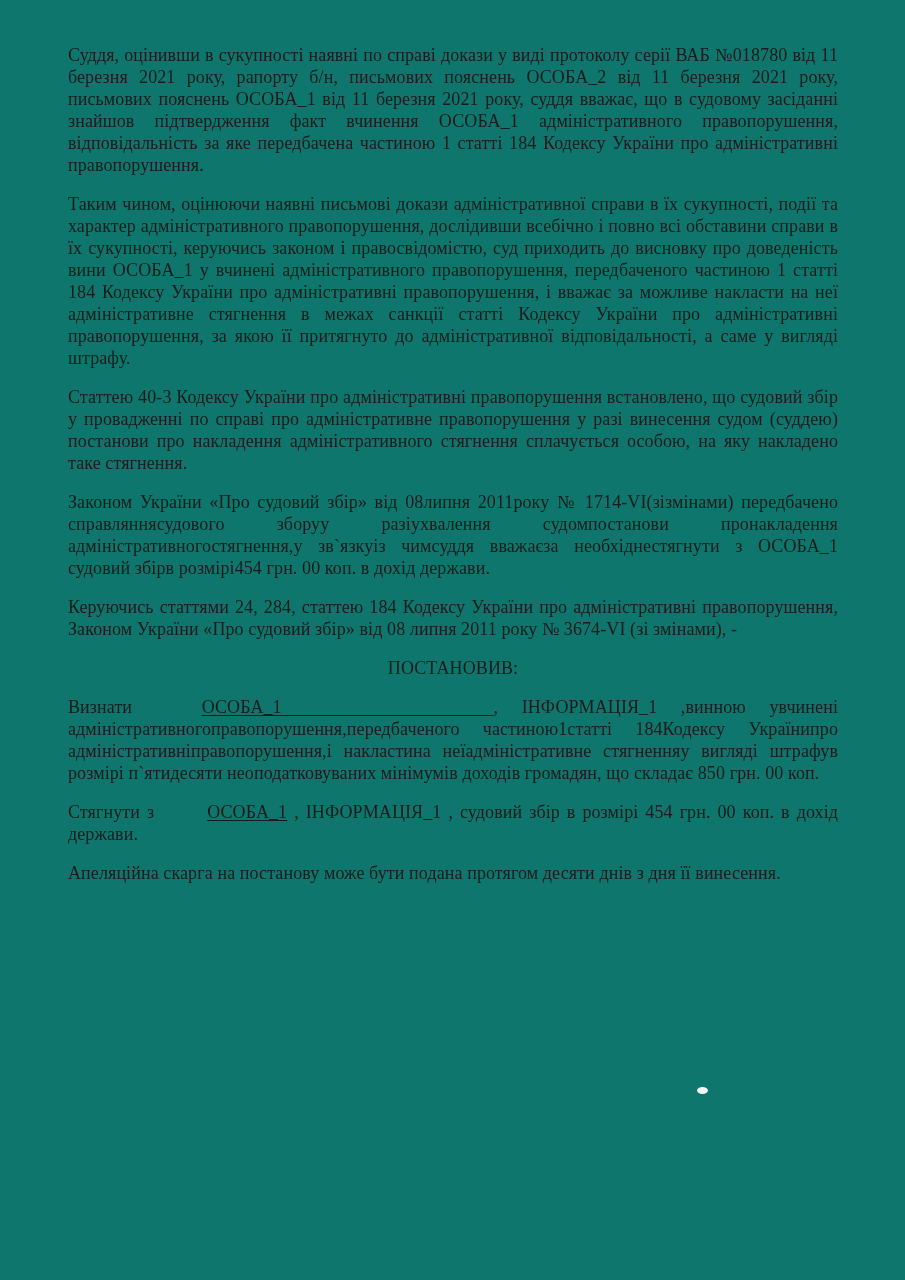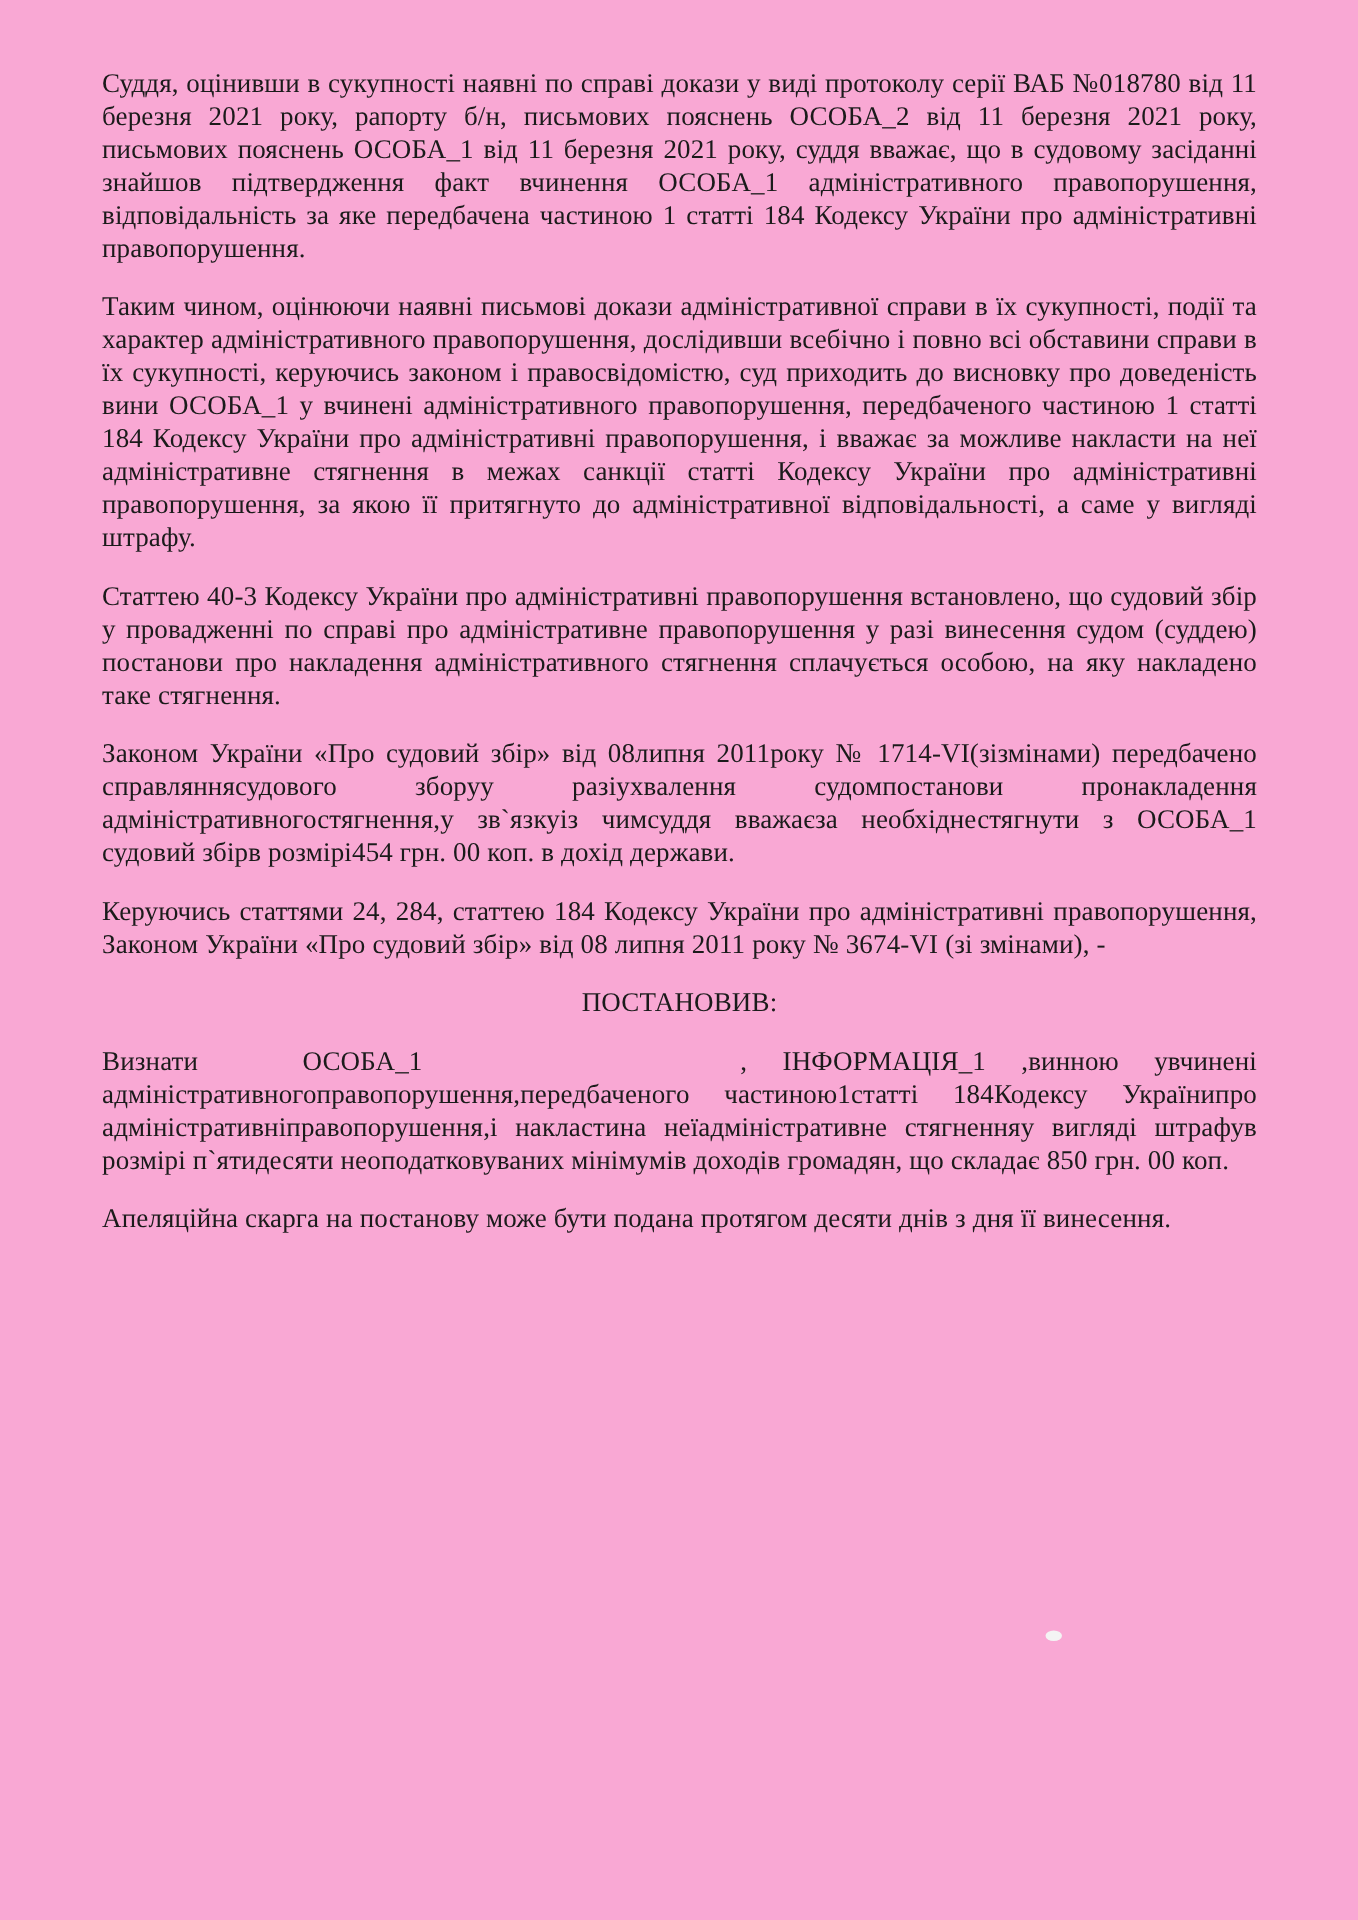--- a/index.html
+++ b/index.html
@@ -4,21 +4,21 @@
 <style>
   html, body {
     margin: 0;
     padding: 0;
     background: #ffffff;
   }
   .page {
     position: relative;
     width: 905px;
     height: 1280px;
-    background: #f9a8d4;
+    background: #0f766e;
     overflow: hidden;
   }
   .content {
     position: absolute;
     left: 68px;
     top: 44px;
     width: 770px;
   }
   p.para {
     margin: 0 0 17px 0;
@@ -26,20 +26,21 @@
     font-size: 18px;
     line-height: 22px;
     color: #1b1b1b;
     text-align: justify;
     letter-spacing: 0.1px;
   }
   p.para.align-left {
     text-align: center;
   }
   .u {
+    text-decoration: underline;
     text-underline-offset: 2px;
     margin-left: 46px;
   }
   .artifact {
     position: absolute;
     left: 697px;
     top: 1087px;
     width: 11px;
     height: 7px;
     background: #f4f4f4;
@@ -51,16 +52,17 @@
 
 <div class="page">
   <div class="content">
       <p class="para"><span>Суддя, оцінивши в сукупності наявні по справі докази у виді протоколу серії ВАБ №018780 від 11 березня 2021 року, рапорту б/н, письмових пояснень ОСОБА_2 від 11 березня 2021 року, письмових пояснень ОСОБА_1 від 11 березня 2021 року, суддя вважає, що в судовому засіданні знайшов підтвердження факт вчинення ОСОБА_1 адміністративного правопорушення, відповідальність за яке передбачена частиною 1 статті 184 Кодексу України про адміністративні правопорушення.</span></p>
       <p class="para"><span>Таким чином, оцінюючи наявні письмові докази адміністративної справи в їх сукупності, події та характер адміністративного правопорушення, дослідивши всебічно і повно всі обставини справи в їх сукупності, керуючись законом і правосвідомістю, суд приходить до висновку про доведеність вини ОСОБА_1 у вчинені адміністративного правопорушення, передбаченого частиною 1 статті 184 Кодексу України про адміністративні правопорушення, і вважає за можливе накласти на неї адміністративне стягнення в межах санкції статті Кодексу України про адміністративні правопорушення, за якою її притягнуто до адміністративної відповідальності, а саме у вигляді штрафу.</span></p>
       <p class="para"><span>Статтею 40-3 Кодексу України про адміністративні правопорушення встановлено, що судовий збір у провадженні по справі про адміністративне правопорушення у разі винесення судом (суддею) постанови про накладення адміністративного стягнення сплачується особою, на яку накладено таке стягнення.</span></p>
       <p class="para"><span>Законом України «Про судовий збір» від 08липня 2011року № 1714-VI(зізмінами) передбачено справляннясудового зборуу разіухвалення судомпостанови пронакладення адміністративногостягнення,у зв`язкуіз чимсуддя вважаєза необхіднестягнути з ОСОБА_1 судовий збірв розмірі454 грн. 00 коп. в дохід держави.</span></p>
       <p class="para"><span>Керуючись статтями 24, 284, статтею 184 Кодексу України про адміністративні правопорушення, Законом України «Про судовий збір» від 08 липня 2011 року № 3674-VI (зі змінами), -</span></p>
       <p class="para align-left"><span>ПОСТАНОВИВ:</span></p>
       <p class="para"><span>Визнати </span><span class="u">ОСОБА_1&nbsp;&nbsp;&nbsp;&nbsp;&nbsp;&nbsp;&nbsp;&nbsp;&nbsp;</span><span>, ІНФОРМАЦІЯ_1 ,винною увчинені адміністративногоправопорушення,передбаченого частиною1статті 184Кодексу Українипро адміністративніправопорушення,і накластина неїадміністративне стягненняу вигляді штрафув розмірі п`ятидесяти неоподатковуваних мінімумів доходів громадян, що складає 850 грн. 00 коп.</span></p>
+      <p class="para"><span>Стягнути з </span><span class="u">ОСОБА_1</span><span> , ІНФОРМАЦІЯ_1 , судовий збір в розмірі 454 грн. 00 коп. в дохід держави.</span></p>
       <p class="para"><span>Апеляційна скарга на постанову може бути подана протягом десяти днів з дня її винесення.</span></p>
     </div>
   <div class="artifact"></div>
 </div>
 
 </body></html>

